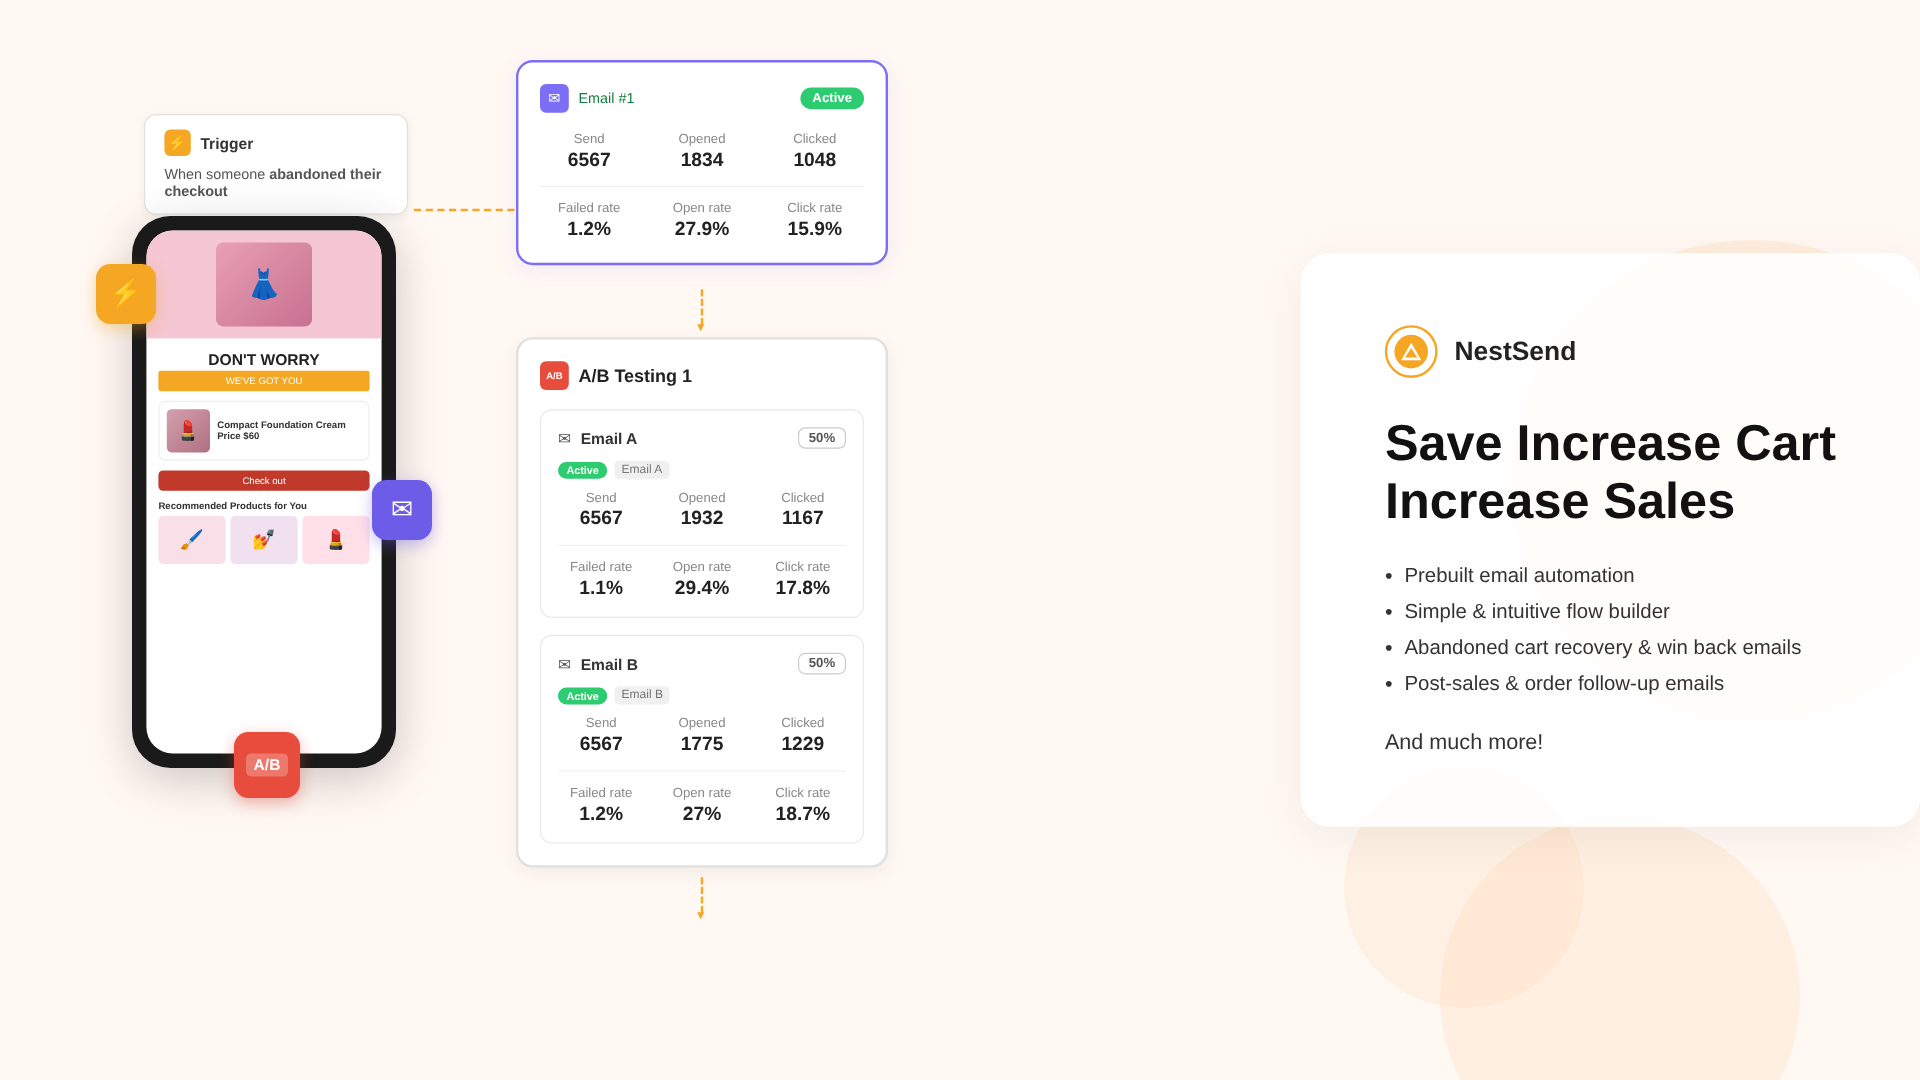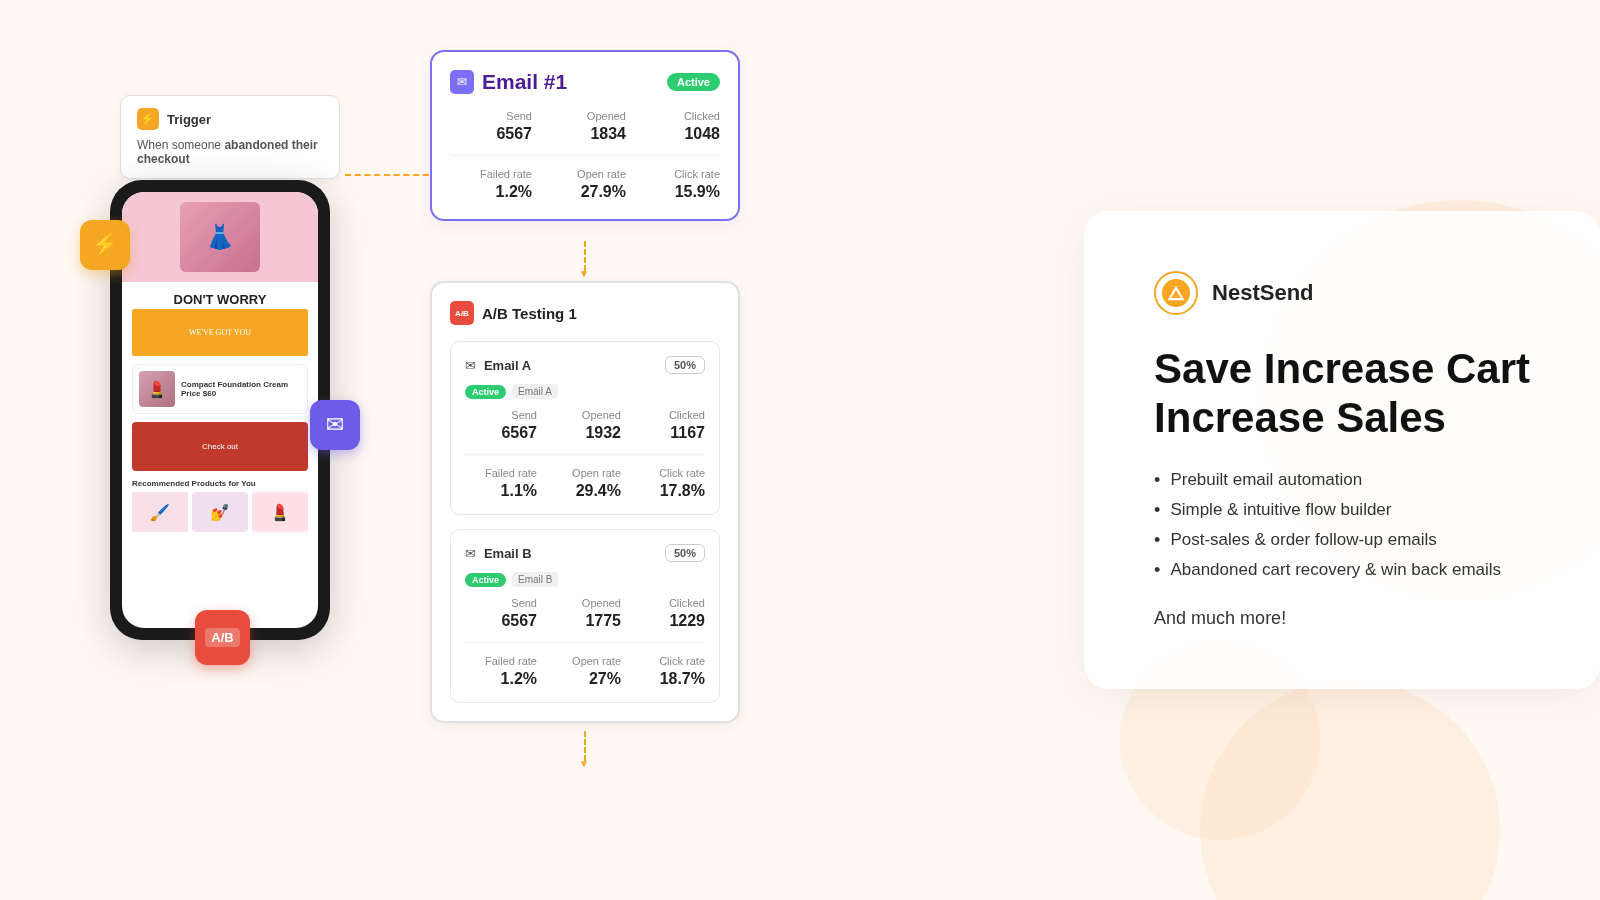--- a/index.html
+++ b/index.html
@@ -124,27 +124,26 @@
       font-weight: 900;
       font-size: 13px;
       color: #222;
       margin-bottom: 2px;
     }
     .phone-subtitle {
       text-align: center;
       font-size: 8px;
       background: #f5a623;
       color: white;
-      padding: 19px 6px;
+      padding: 4px 6px;
       border-radius: 2px;
       display: inline-block;
       margin: 0 auto 8px;
       display: flex;
       justify-content: center;
-      font-family: Liberation Serif, serif;
     }
     .phone-product {
       display: flex;
       align-items: center;
       gap: 6px;
       border: 1px solid #eee;
       border-radius: 6px;
       padding: 6px;
       margin-bottom: 8px;
     }
@@ -168,21 +167,21 @@
     }
     .product-price {
       font-size: 8px;
       font-weight: 700;
       color: #333;
     }
     .checkout-btn {
       background: #c0392b;
       color: white;
       font-size: 8px;
-      padding: 20px 10px;
+      padding: 4px 10px;
       border-radius: 4px;
       text-align: center;
       margin-bottom: 8px;
     }
     .phone-recs {
       font-size: 8px;
       font-weight: 600;
       color: #333;
       margin-bottom: 4px;
     }
@@ -299,40 +298,40 @@
       height: 24px;
       background: #7c6ef5;
       border-radius: 5px;
       display: flex;
       align-items: center;
       justify-content: center;
       color: white;
       font-size: 12px;
     }
     .card-title {
-      font-size: 21px;
-      font-weight: 700;
-      color: #4c1d95;
+      font-size: 12px;
+      font-weight: 400;
+      color: #15803d;
     }
     .badge-active {
       background: #2ecc71;
       color: white;
       font-size: 11px;
       font-weight: 600;
       padding: 3px 10px;
       border-radius: 20px;
     }
 
     .stats-grid {
       display: grid;
       grid-template-columns: 1fr 1fr 1fr;
       gap: 12px;
     }
     .stat-item {
-      text-align: right;
+      text-align: center;
     }
     .stat-label {
       font-size: 11px;
       color: #888;
       margin-bottom: 3px;
     }
     .stat-value {
       font-size: 16px;
       font-weight: 700;
       color: #222;
@@ -774,21 +773,21 @@
       <span>Increase Sales</span>
     </div>
     <ul class="features-list">
       <li>
           <span>Prebuilt email automation</span>
         </li>
       <li>
           <span>Simple &amp; intuitive flow builder</span>
         </li>
       <li>
-          <span>Post-sales &amp; order follow-up emails</span>
+          <span>Abandoned cart recovery &amp; win back emails</span>
         </li>
       <li>
-          <span>Abandoned cart recovery &amp; win back emails</span>
+          <span>Post-sales &amp; order follow-up emails</span>
         </li>
     </ul>
     <div class="more-text">And much more!</div>
   </div>
 </div>
 
 </body></html>

